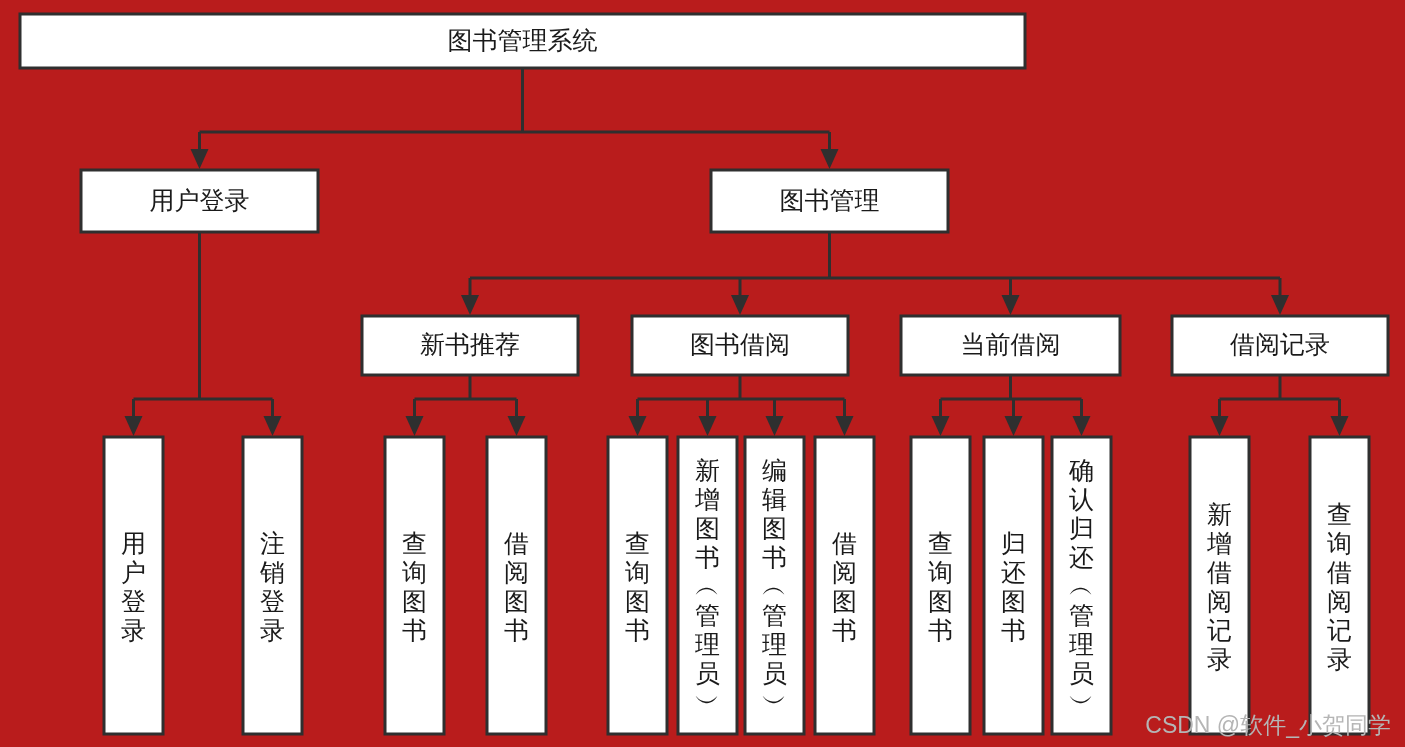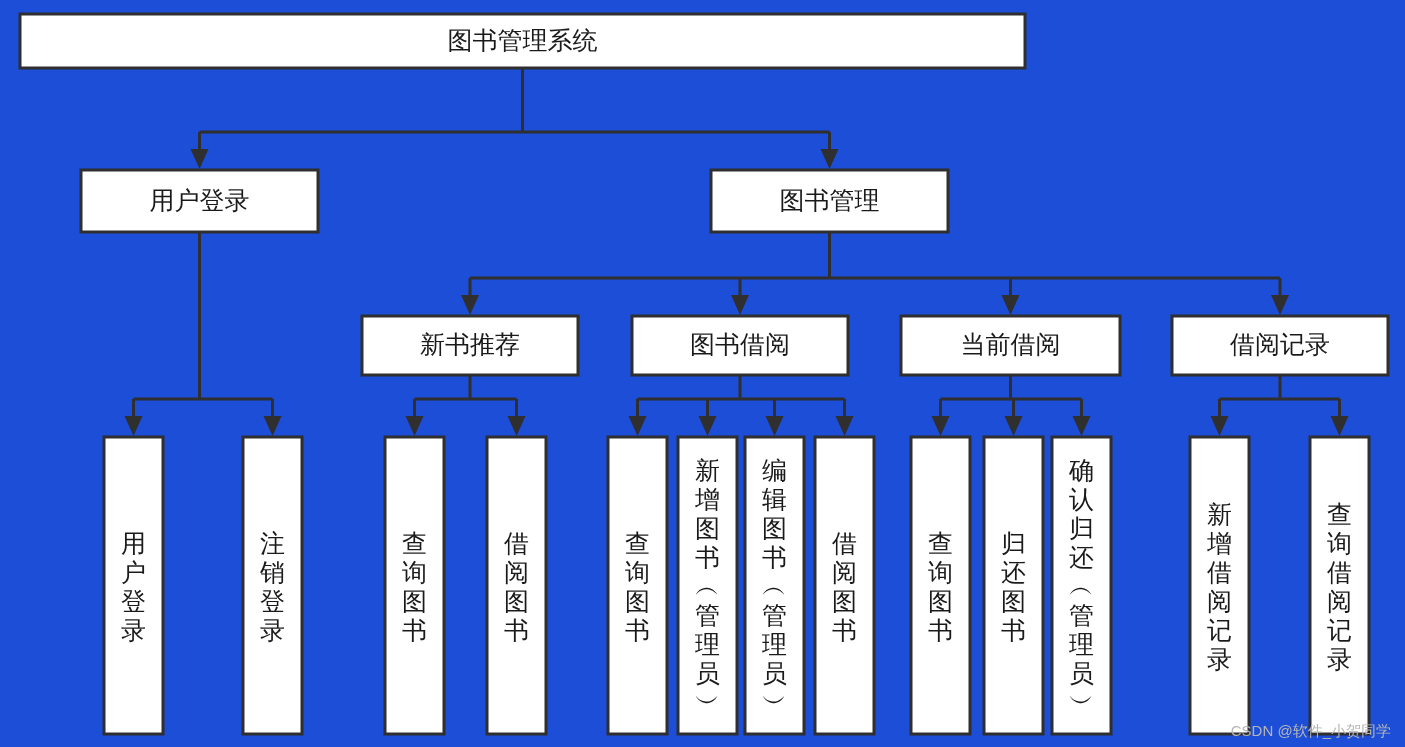--- a/index.html
+++ b/index.html
@@ -10,21 +10,21 @@
   body {
     width: 1405px;
     height: 747px;
     font-family: "Liberation Sans", "DejaVu Sans", sans-serif;
     overflow: hidden;
   }
   #diagram-root {
     position: relative;
     width: 1405px;
     height: 747px;
-    background: #1d4ed8;
+    background: #b91c1c;
   }
   svg.diagram-canvas {
     position: absolute;
     left: 0;
     top: 0;
     width: 1405px;
     height: 747px;
     display: block;
   }
   .node-box {
@@ -54,21 +54,21 @@
     font-family: "Liberation Sans", "DejaVu Sans", sans-serif;
     font-size: 25px;
     fill: #1a1a1a;
     text-anchor: middle;
   }
   .watermark-text {
     position: absolute;
     right: 14px;
     bottom: 6px;
     font-family: "Liberation Sans", "DejaVu Sans", sans-serif;
-    font-size: 15px;
+    font-size: 23px;
     color: #b5b5b5;
     white-space: nowrap;
     user-select: none;
   }
 </style>
 </head>
 <body>
 
 <div id="diagram-root">
   <svg class="diagram-canvas" viewBox="0 0 1405 747" xmlns="http://www.w3.org/2000/svg">

